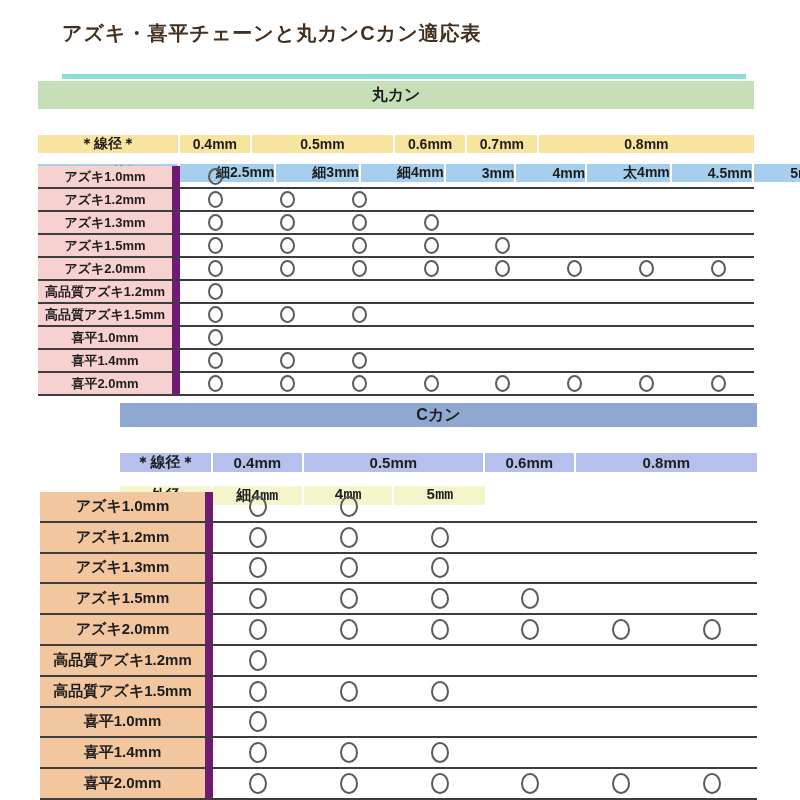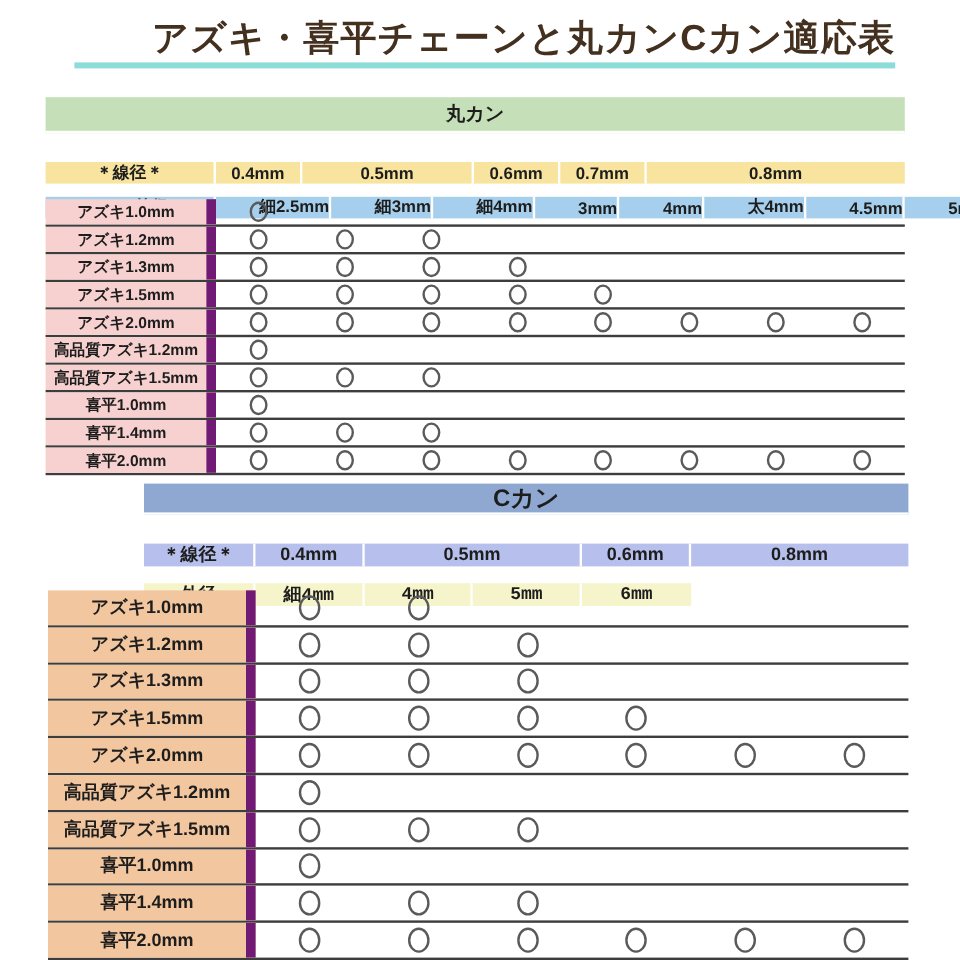--- a/index.html
+++ b/index.html
@@ -4,39 +4,39 @@
 <style>
   html,body{margin:0;padding:0;}
   body{
     width:800px;height:800px;position:relative;overflow:hidden;
     background:#ffffff;
     font-family:"Liberation Sans", sans-serif;
     font-weight:bold;color:var(--cell-text,#1d1d1d);
   }
   .title{
     position:absolute;left:62px;top:14px;width:684px;
-    text-align:right;font-size:30px;font-weight:bold;
+    text-align:left;font-size:20px;font-weight:bold;
     color:var(--title-text);letter-spacing:1px;line-height:38px;
-    padding-bottom:0;border-bottom:5px solid var(--title-underline);
+    padding-bottom:22px;border-bottom:5px solid var(--title-underline);
     white-space:nowrap;
   }
   
   .g1{display:grid;grid-template-columns:142px repeat(8,1fr);}
   .g2h{display:grid;grid-template-columns:93px repeat(6,1fr);}
   .g2d{display:grid;grid-template-columns:173px repeat(6,1fr);}
   .t1{position:absolute;left:38px;top:81px;width:716px;}
   .t2h{position:absolute;left:120px;top:403px;width:637px;}
   .t2d{position:absolute;left:40px;top:492px;width:717px;}
   
   .band{
     display:flex;align-items:center;justify-content:center;
     box-sizing:border-box;border-bottom:2px solid #fff;
   }
   #t1-band{height:30px;background:var(--marukan-header);font-size:16px;}
-  #t2-band{height:26px;background:var(--ckan-header);font-size:20px;}
+  #t2-band{height:26px;background:var(--ckan-header);font-size:16px;}
   
   .hc{
     display:flex;align-items:center;justify-content:center;
     box-sizing:border-box;border-right:2px solid #fff;border-bottom:2px solid #fff;
     white-space:nowrap;
     margin-top:24px;
   }
   .hc:last-child{border-right:none;}
   #t1-wire{height:27px;} #t1-wire .hc{background:var(--marukan-wire);font-size:14px;}
   #t1-od{height:26px;}  #t1-od .hc{background:var(--marukan-od);font-size:14px;padding-left:36px;}
@@ -281,21 +281,20 @@
       <div class="hc" style="grid-column: 2 / span 1;">0.4mm</div>
       <div class="hc" style="grid-column: 3 / span 2;">0.5mm</div>
       <div class="hc" style="grid-column: 5 / span 1;">0.6mm</div>
       <div class="hc" style="grid-column: 6 / span 2;">0.8mm</div>
     </div>
   <div class="g2h" id="t2-od">
       <div class="hc">★外径★</div>
       <div class="hc">細4mm</div>
       <div class="hc">4mm</div>
       <div class="hc">5mm</div>
-      <div class="hc">6mm</div>
     </div>
 </div>
 
 <div class="t2d">
   <div id="t2-rows">
       <div class="row g2d">
         <div class="lab lab2">アズキ1.0mm</div>
         <div class="markcell">
           <span class="circle c2"></span>
         </div>

